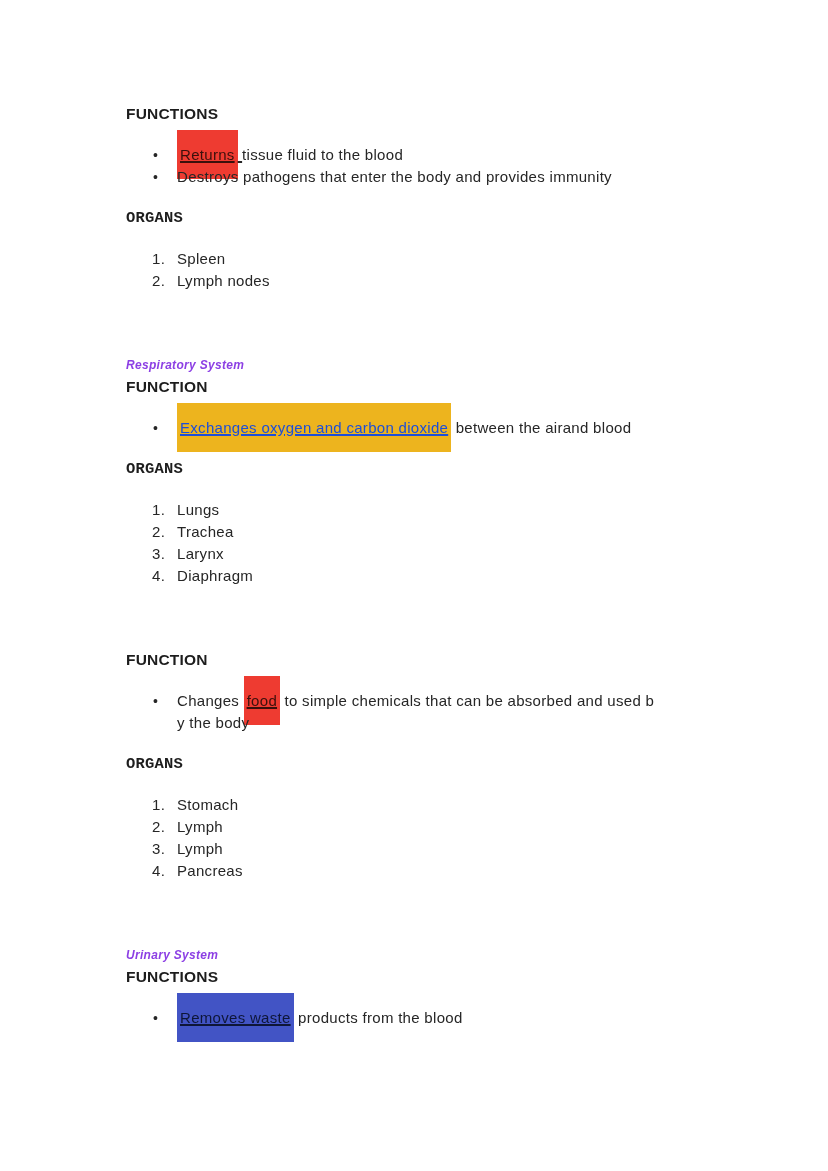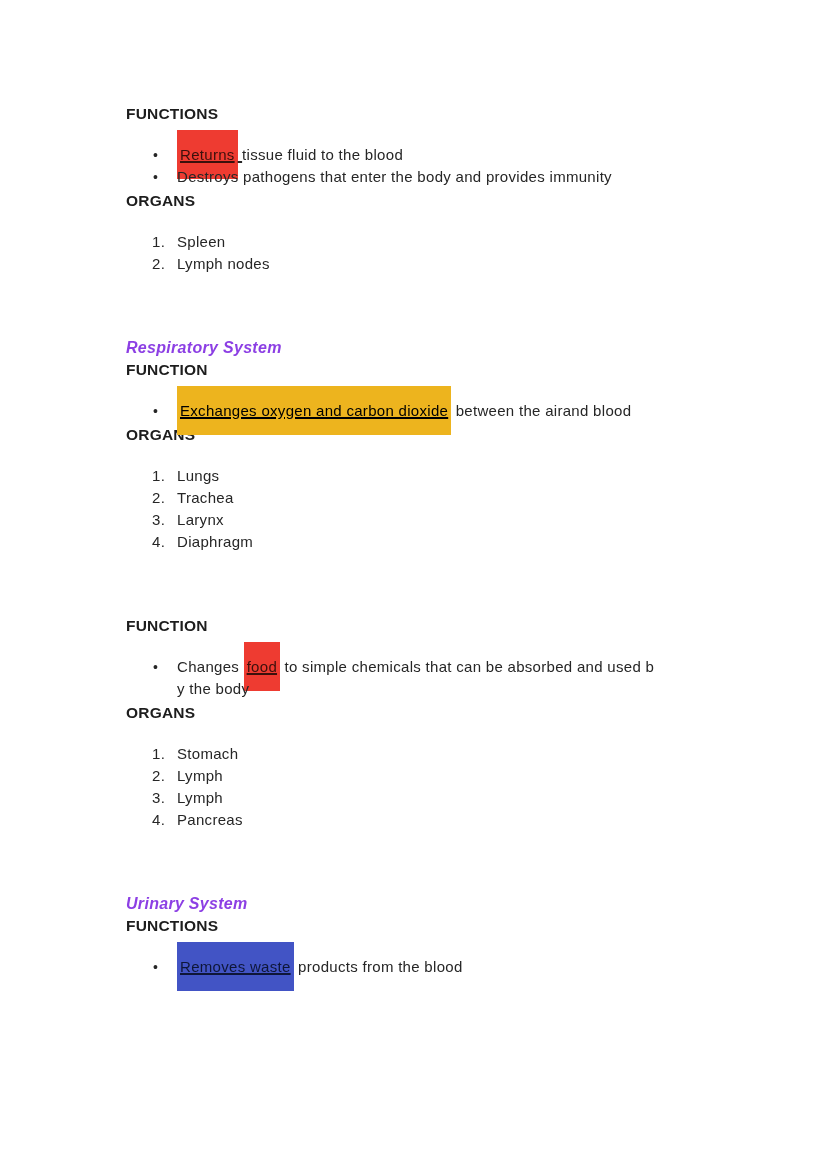--- a/index.html
+++ b/index.html
@@ -21,33 +21,33 @@
     letter-spacing: 0.3px;
   }
   .sub-heading {
     font-size: 15.5px;
     font-weight: 700;
     color: #1d1d1d;
     line-height: 22px;
     letter-spacing: 0.2px;
   }
   .system-title {
-    font-size: 16px;
+    font-size: 12px;
     font-weight: 700;
     font-style: italic;
     color: #8c3fe4;
     line-height: 22px;
   }
   .section { margin-top: 62px; }
   ul.bullets, ol.organs-list {
     list-style: none;
     margin-top: 19px;
     counter-reset: organ;
   }
-  ul.bullets + .sub-heading, ol.organs-list + .sub-heading { margin-top: 2px; }
+  ul.bullets + .sub-heading, ol.organs-list + .sub-heading { margin-top: 19px; font-family: Liberation Mono, monospace; }
   li { position: relative; padding-left: 51px; line-height: 22px; }
   ul.bullets > li::before {
     content: "\2022";
     position: absolute;
     left: 27px;
     top: 0;
     font-size: 14px;
     color: #262626;
   }
   ol.organs-list > li { counter-increment: organ; }
@@ -57,21 +57,21 @@
     left: 26px;
     top: 0;
     color: #262626;
   }
   .hl {
     padding: 16px 3px;
     text-decoration: underline;
     text-decoration-thickness: 1.5px;
   }
   .hl-red    { background: #ee3b31; color: #3b100c; }
-  .hl-yellow { background: #edb41e; color: #000000; }
+  .hl-yellow { background: #edb41e; color: #1d4ed8; }
   .hl-blue   { background: #4254c5; color: #0e1638; }
   .u-space   { text-decoration: underline; text-decoration-thickness: 1.5px; }
 </style>
 </head>
 <body>
 
 <div class="doc">
 
   <section>
     <div class="sub-heading">FUNCTIONS</div>

